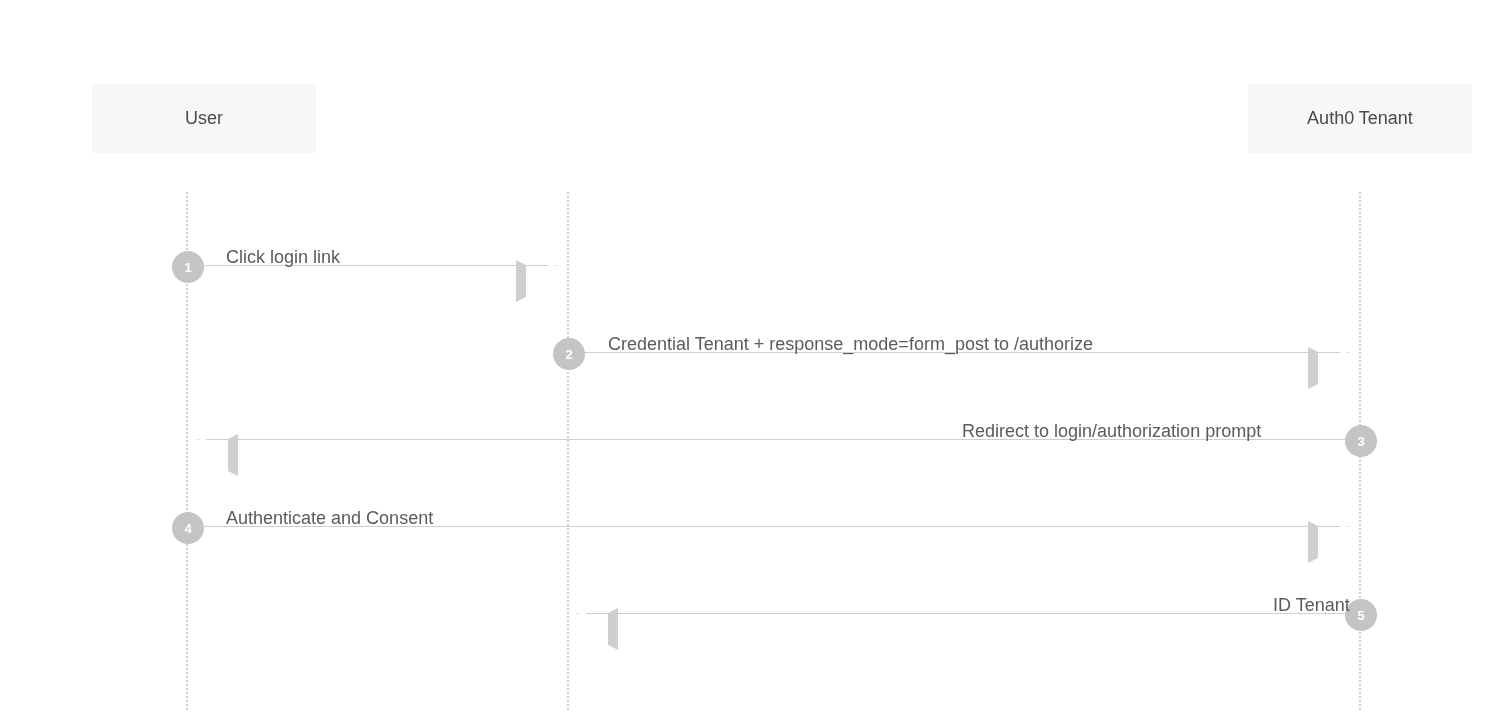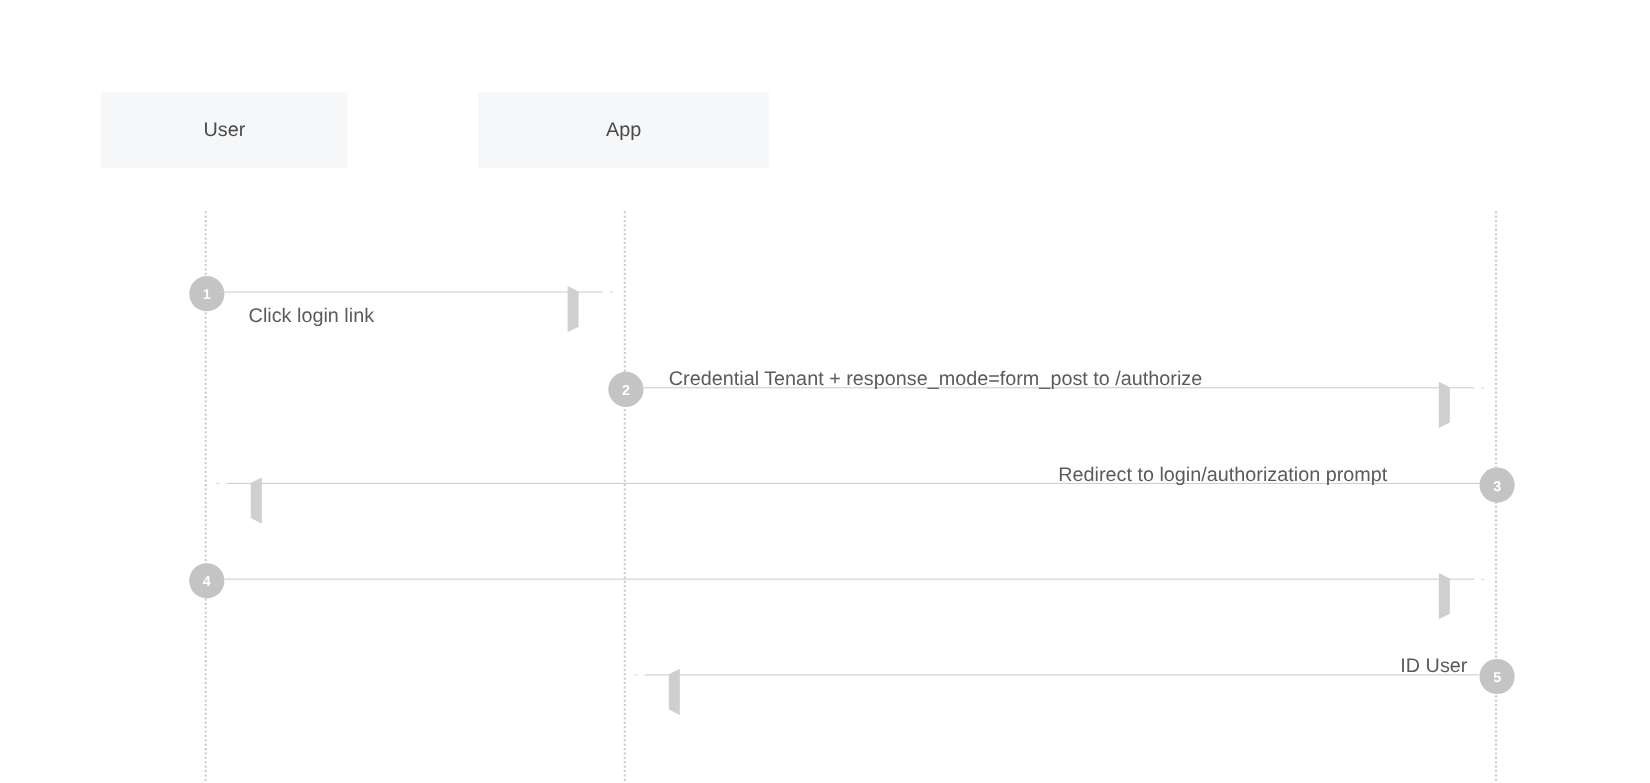--- a/index.html
+++ b/index.html
@@ -90,35 +90,35 @@
     }
   </style>
 </head>
 <body>
 
 <div class="diagram">
 
   <div class="participant-box" style="left:60px; width:224px;">
     <span>User</span>
   </div>
-  <div class="participant-box" style="left:403px; width:264px;">
-    <span>App</span>
+  <div class="participant-box" style="left:1216px; width:224px;">
+    <span>Auth0 Tenant</span>
   </div>
 
   <div class="lifeline" style="left:154px;"></div>
   <div class="lifeline" style="left:535px;"></div>
   <div class="lifeline" style="left:1327px;"></div>
 
   <div class="step-marker" style="left:140px; top:219px;">
     <span>1</span>
   </div>
   <div class="arrow" style="left:168px; top:233px; width:357px;">
     <span class="arrow-head-right"></span>
   </div>
-  <div class="label" style="left:178px; top:199px;margin-top:30px;">Click login link</div>
+  <div class="label" style="left:178px; top:199px;">Click login link</div>
 
   <div class="step-marker" style="left:521px; top:306px;">
     <span>2</span>
   </div>
   <div class="arrow" style="left:549px; top:320px; width:768px;">
     <span class="arrow-head-right"></span>
   </div>
   <div class="label" style="left:560px; top:286px;">Credential Tenant + response_mode=form_post to /authorize</div>
 
   <div class="step-marker" style="left:1313px; top:393px;">
@@ -128,22 +128,23 @@
     <span class="arrow-head-left"></span>
   </div>
   <div class="label" style="left:914px; top:373px; text-align:right;">Redirect to login/authorization prompt</div>
 
   <div class="step-marker" style="left:140px; top:480px;">
     <span>4</span>
   </div>
   <div class="arrow" style="left:168px; top:494px; width:1149px;">
     <span class="arrow-head-right"></span>
   </div>
+  <div class="label" style="left:178px; top:460px;">Authenticate and Consent</div>
 
   <div class="step-marker" style="left:1313px; top:567px;">
     <span>5</span>
   </div>
   <div class="arrow" style="left:545px; top:581px; width:768px;">
     <span class="arrow-head-left"></span>
   </div>
-  <div class="label" style="left:1225px; top:547px;">ID User</div>
+  <div class="label" style="left:1225px; top:547px;">ID Tenant</div>
 
 </div>
 
 </body></html>

